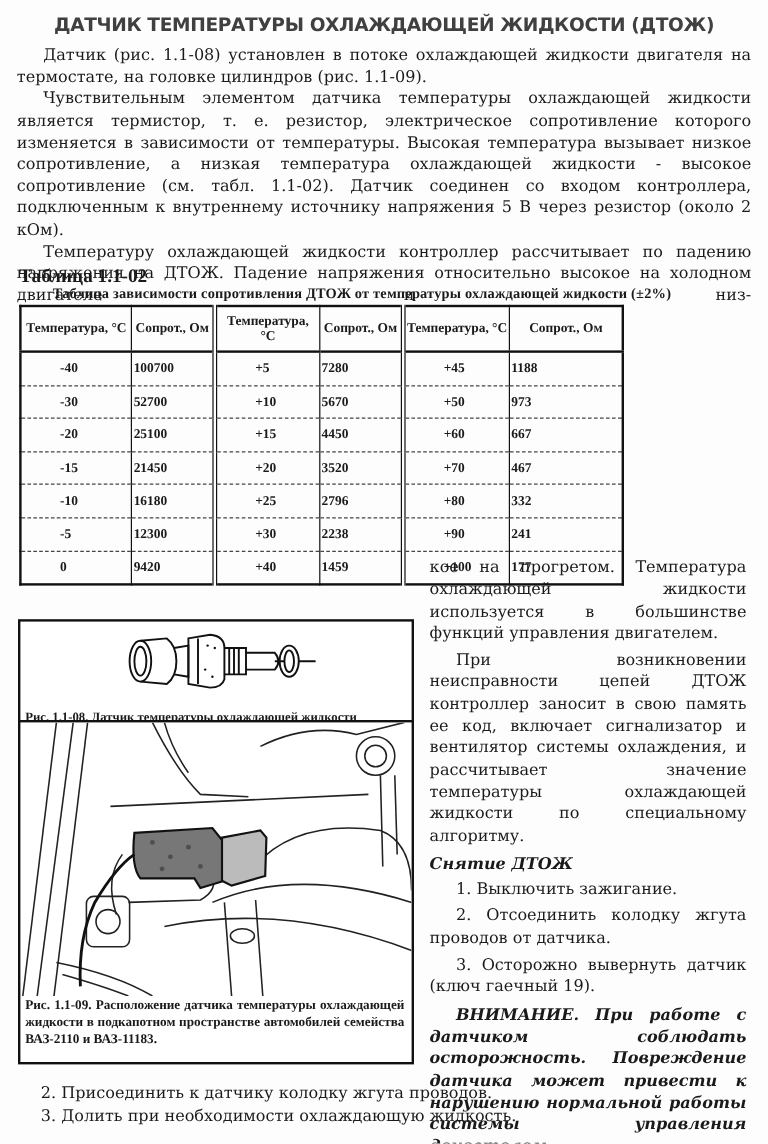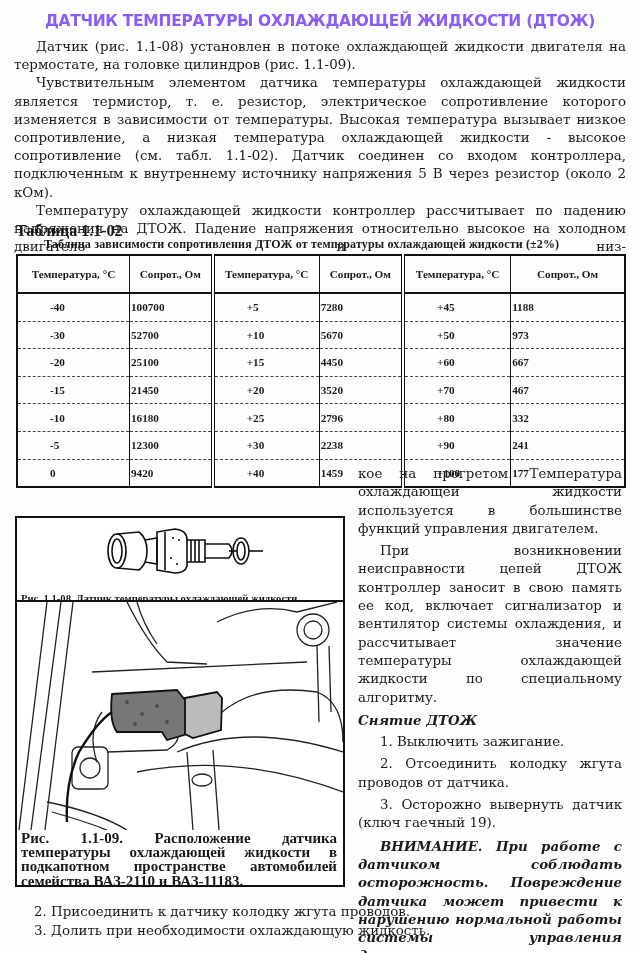--- a/index.html
+++ b/index.html
@@ -3,54 +3,54 @@
 <meta charset="utf-8">
 <style>
   html, body { margin: 0; padding: 0; }
   body {
     width: 640px; height: 953px; background: #fdfdfd; position: relative; overflow: hidden;
     font-family: "DejaVu Serif", "Liberation Serif", serif; color: #1a1a1a;
   }
   .title {
     position: absolute; left: 0; width: 640px; top: 12px; text-align: center;
     font-family: "DejaVu Sans", "Liberation Sans", sans-serif; font-weight: bold; font-size: 15.5px;
-    letter-spacing: -0.3px; color: #8b5cf6;
+    letter-spacing: -0.3px; color: #404040;
   }
   .intro { position: absolute; left: 14px; width: 612px; top: 38px; font-size: 13.4px; line-height: 18.2px; }
   .intro p { margin: 0; text-align: justify; text-indent: 22px; }
   .intro p.last { text-align-last: justify; }
   .tab-label {
     position: absolute; left: 16px; top: 222px; font-weight: bold; font-size: 16px; font-family: "Liberation Serif", serif;
   }
   .tab-caption {
     position: absolute; left: 44px; width: 580px; top: 237px; font-weight: bold; font-size: 12px;
     font-family: "Liberation Serif", serif; letter-spacing: 0.15px; white-space: nowrap;
   }
   table.rt {
-    position: absolute; left: 16px; top: 254px; width: 610px; border-collapse: collapse;
+    position: absolute; left: 16px; top: 254px; width: 504px; border-collapse: collapse;
     font-family: "Liberation Serif", serif; font-size: 11.2px; font-weight: bold;
     border: 2px solid #111;
   }
   table.rt th { height: 34px; font-weight: bold; border-bottom: 2px solid #111; border-right: 1.5px solid #111; }
   table.rt td { height: 24.6px; border-bottom: 1.5px dashed #444; border-right: 1.5px solid #111; }
   table.rt tr:last-child td { border-bottom: none; }
   table.rt .dbl { border-right: 4px double #111 !important; }
   table.rt td.t { text-align: left; padding-left: 32px; }
   .fig1 {
     position: absolute; left: 15px; top: 478px; width: 326px; height: 112px;
     border: 2px solid #111; background: #fff; margin-top: 38px;
   }
   .fig1 svg { position: absolute; left: 0; top: 0; }
   .cap { font-family: "Liberation Serif", serif; font-weight: bold; font-size: 10.6px; line-height: 13.6px; }
   .fig1 .cap { position: absolute; left: 4px; right: 6px; top: 74px; text-align: justify; }
   .fig2 {
     position: absolute; left: 15px; top: 600px; width: 326px; height: 283px;
     border: 2px solid #111; background: #fff; overflow: hidden;
   }
-  .fig2 .cap { position: absolute; left: 4px; right: 6px; top: 229px; font-size: 15px; line-height: 14.2px; text-align: justify; }
+  .fig2 .cap { position: absolute; left: 4px; right: 6px; top: 229px; font-size: 11px; line-height: 14.2px; text-align: justify; }
   .right { position: absolute; left: 354px; width: 272px; top: 461px; font-size: 13.4px; line-height: 18.3px; }
   .right p { margin: 4px; text-align: justify; }
   .right p.ind { text-indent: 22px; }
   .right .h { font-style: italic; font-weight: bold; margin-top: 4px; }
   .right .warn { font-style: italic; font-weight: bold; text-indent: 22px; margin-top: 3px; }
   .bottom { position: absolute; left: 34px; top: 902px; font-size: 13.4px; line-height: 19px; }
   .bottom p { margin: 0; }
 </style>
 </head>
 <body>

